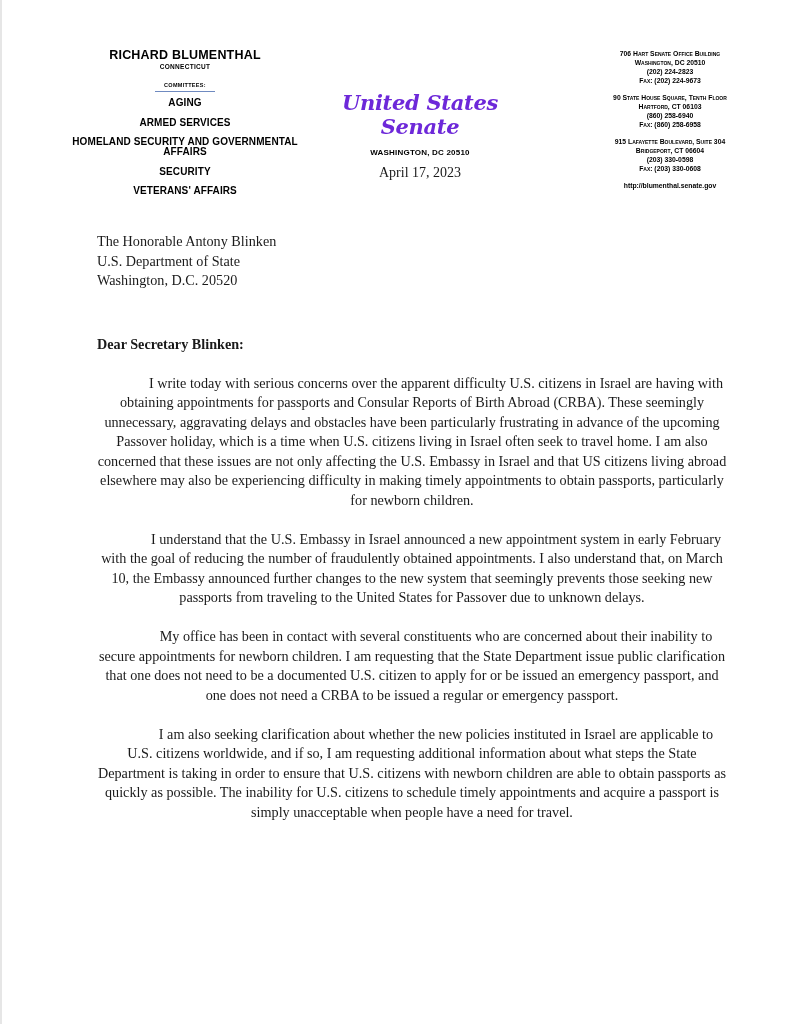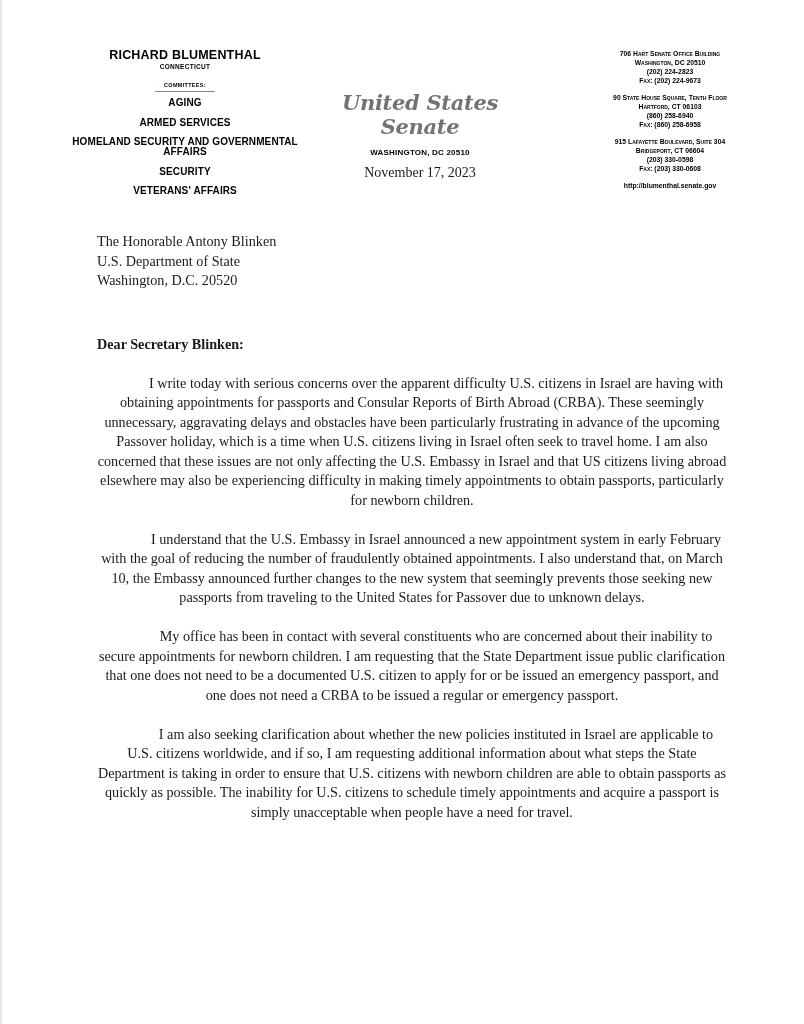--- a/index.html
+++ b/index.html
@@ -29,21 +29,21 @@
   .committee { font-size: 10px; font-weight: bold; line-height: 10px; margin-bottom: 9.6px; letter-spacing: 0.1px; }
   .committee.wide { margin-left: -10px; margin-right: -10px; }
 
   
   .lh-center {
     position: absolute; left: 300px; top: 91px; width: 240px; text-align: center;
   }
   .senate-title {
     font-family: "DejaVu Serif", "Liberation Serif", serif;
     font-size: 21px; font-weight: bold; letter-spacing: -0.3px;
-    color: #737373; line-height: 24px;
+    color: #6d28d9; line-height: 24px;
     font-style: italic;
   }
   .senate-city {
     font-family: "Liberation Sans", "DejaVu Sans", sans-serif;
     font-size: 8px; font-weight: bold; margin-top: 9px; letter-spacing: 0.2px;
   }
   .letter-date { font-size: 14px; margin-top: 8px; color: #1a1a1a; }
 
   
   .lh-right {
@@ -77,21 +77,21 @@
   <div class="committee">AGING</div>
   <div class="committee">ARMED SERVICES</div>
   <div class="committee wide">HOMELAND SECURITY AND GOVERNMENTAL AFFAIRS</div>
   <div class="committee">SECURITY</div>
   <div class="committee">VETERANS' AFFAIRS</div>
 </div>
 
 <div class="lh-center">
   <div class="senate-title">United States Senate</div>
   <div class="senate-city blue">WASHINGTON, DC 20510</div>
-  <div class="letter-date">November 17, 2023</div>
+  <div class="letter-date">April 17, 2023</div>
 </div>
 
 <div class="lh-right blue">
   <div class="office">
     <div class="sc">706 Hart Senate Office Building</div>
     <div class="sc">Washington, DC  20510</div>
     <div>(202) 224-2823</div>
     <div class="sc">Fax: (202) 224-9673</div>
   </div>
   <div class="office">

